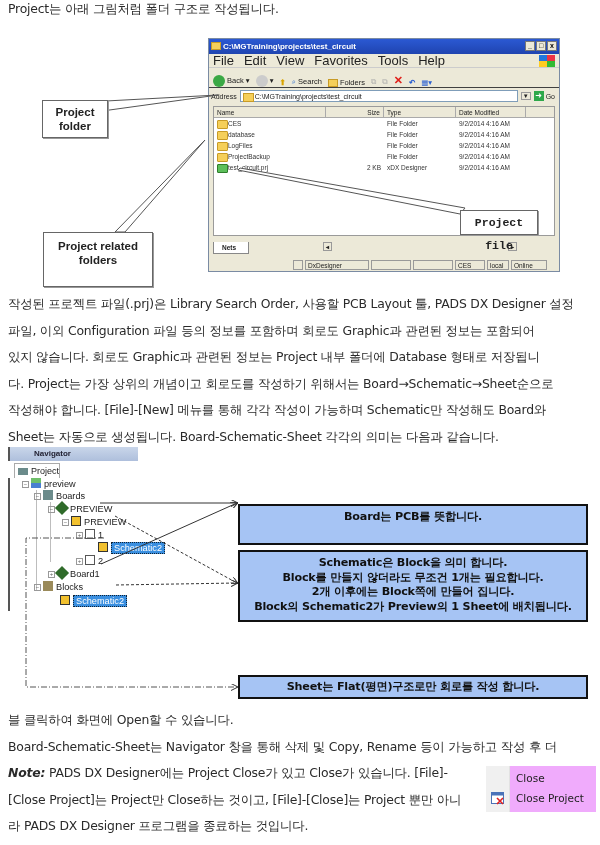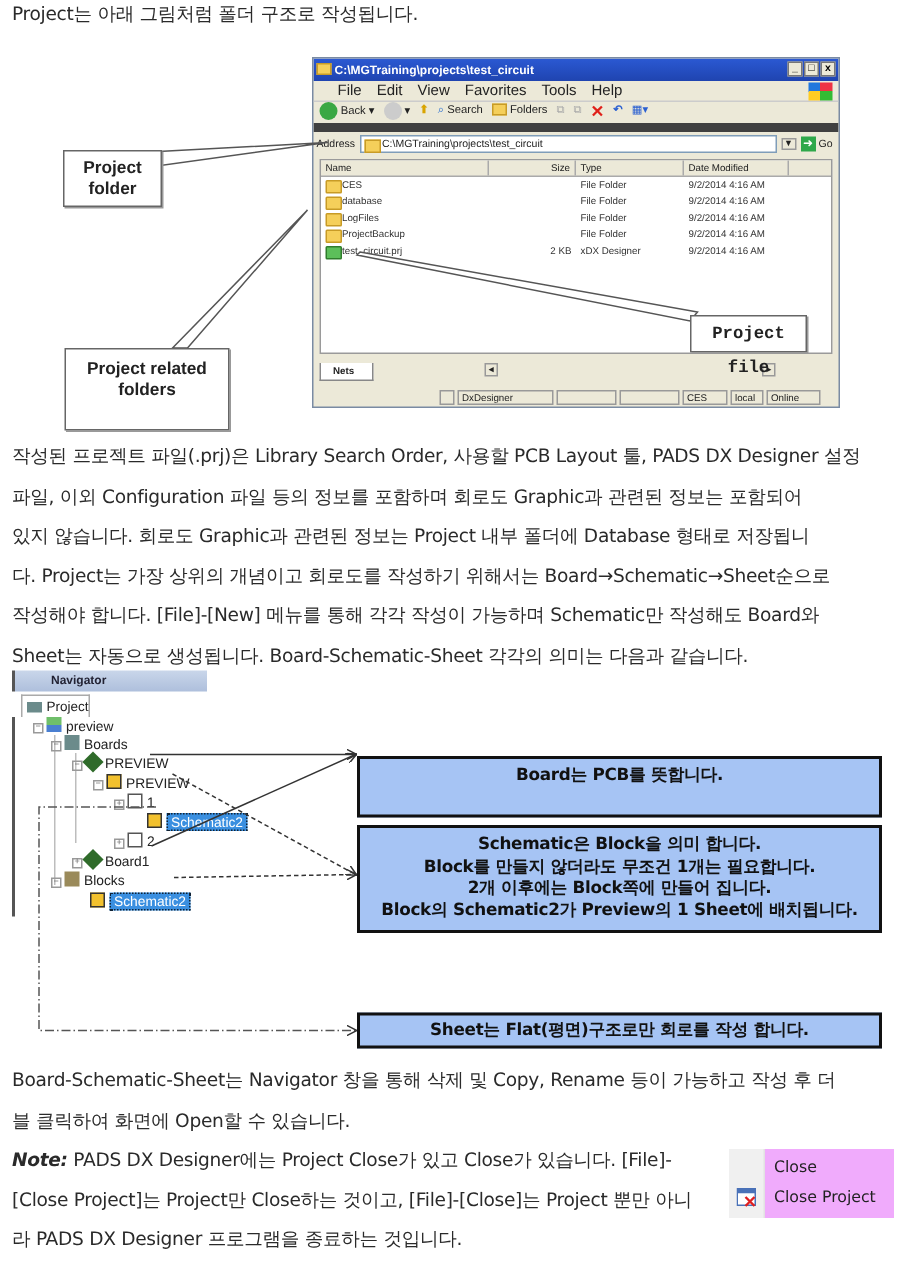--- a/index.html
+++ b/index.html
@@ -7,23 +7,23 @@
   body { position: relative; font-family: "DejaVu Sans", sans-serif; color: #222; }
   .para { position: absolute; left: 8px; width: 585px; font-size: 12.4px; line-height: 26.5px; letter-spacing: -0.2px; text-align: justify; color: #2a2a2a; }
   .para span.line { display: block; white-space: nowrap; }
 
   
   .explorer { position: absolute; left: 208px; top: 38px; width: 352px; height: 234px; background: #ece9d8; border: 1px solid #7a8ba3; overflow: hidden; font-family: "Liberation Sans", sans-serif; }
   .ex-title { height: 15px; background: linear-gradient(#2b59d3, #1f44b0); color: #fff; font-size: 8px; font-weight: bold; padding-left: 14px; line-height: 15px; position: relative; }
   .ex-title .ficon { position: absolute; left: 2px; top: 3px; width: 10px; height: 8px; background: #f5cf5a; border: 1px solid #c89b26; }
   .ex-winbtns { position: absolute; right: 2px; top: 2px; display: flex; gap: 1px; }
   .ex-winbtns span { width: 10px; height: 10px; background: #ece9d8; border: 1px solid #777; font-size: 7px; color: #000; line-height: 8px; text-align: center; }
-  .ex-menu { height: 14px; font-size: 10px; display: flex; gap: 10px; padding-left: 16px; line-height: 14px; border-bottom: 1px solid #ccc; position: relative; }
+  .ex-menu { height: 14px; font-size: 13px; display: flex; gap: 10px; padding-left: 4px; line-height: 14px; border-bottom: 1px solid #ccc; position: relative; }
   .ex-menu .xp { position: absolute; right: 4px; top: 1px; width: 16px; height: 12px; background: conic-gradient(#e34 0 25%, #3b3 0 50%, #fc2 0 75%, #27d 0); }
-  .ex-toolbar { height: 20px; display: flex; align-items: flex-start; gap: 6px; padding-left: 4px; font-size: 7.5px; border-bottom: 6px solid #404040; }
+  .ex-toolbar { height: 20px; display: flex; align-items: flex-end; gap: 6px; padding-left: 4px; font-size: 7.5px; border-bottom: 1px solid #404040; }
   .circ { width: 12px; height: 12px; border-radius: 50%; display: inline-block; vertical-align: middle; }
   .ex-addr { height: 16px; display: flex; align-items: center; font-size: 7px; padding-left: 2px; gap: 3px; }
   .ex-addr .box { flex: 1; height: 12px; background: #fff; border: 1px solid #7f9db9; line-height: 11px; padding-left: 14px; position: relative; }
   .ex-addr .box::before { content: ""; position: absolute; left: 2px; top: 2px; width: 9px; height: 7px; background: #f5cf5a; border: 1px solid #c89b26; }
   .ex-addr .go { display: flex; align-items: center; gap: 2px; padding-right: 4px; }
   .go-arrow { width: 10px; height: 10px; background: #2ea84a; color: #fff; font-size: 8px; line-height: 10px; text-align: center; }
   .ex-list { position: absolute; left: 4px; top: 67px; width: 342px; height: 130px; background: #fff; border: 1px solid #9a9a9a; }
   .ex-head { display: flex; height: 11px; font-size: 6.5px; background: #ece9d8; border-bottom: 1px solid #aaa; }
   .ex-head div { border-right: 1px solid #aaa; padding-left: 3px; line-height: 11px; }
   .c1 { width: 112px; } .c2 { width: 58px; text-align: right; padding-right: 3px; } .c3 { width: 72px; } .c4 { width: 70px; }
@@ -225,22 +225,22 @@
   <div>Schematic은 Block을 의미 합니다.</div>
   <div>Block를 만들지 않더라도 무조건 1개는 필요합니다.</div>
   <div>2개 이후에는 Block쪽에 만들어 집니다.</div>
   <div>Block의 Schematic2가 Preview의 1 Sheet에 배치됩니다.</div>
 </div>
 <div class="bluebox" style="left:238px;top:675px;width:350px;height:24px;line-height:19px;">
   <span>Sheet는 Flat(평면)구조로만 회로를 작성 합니다.</span>
 </div>
 
 <div class="para" style="top:707px;">
+  <span class="line">블 클릭하여 화면에 Open할 수 있습니다.</span>
   <span class="line">Board-Schematic-Sheet는 Navigator 창을 통해 삭제 및 Copy, Rename 등이 가능하고 작성 후 더</span>
-  <span class="line">블 클릭하여 화면에 Open할 수 있습니다.</span>
 </div>
 
 <div class="para" style="top:760px;width:470px;">
   <span class="line"><b><i>Note:</i></b><span> PADS DX Designer에는 Project Close가 있고 Close가 있습니다. [File]-</span></span>
   <span class="line">[Close Project]는 Project만 Close하는 것이고, [File]-[Close]는 Project 뿐만 아니</span>
   <span class="line">라 PADS DX Designer 프로그램을 종료하는 것입니다.</span>
 </div>
 
 <div class="menu-snip">
   <div class="gutter"></div>

